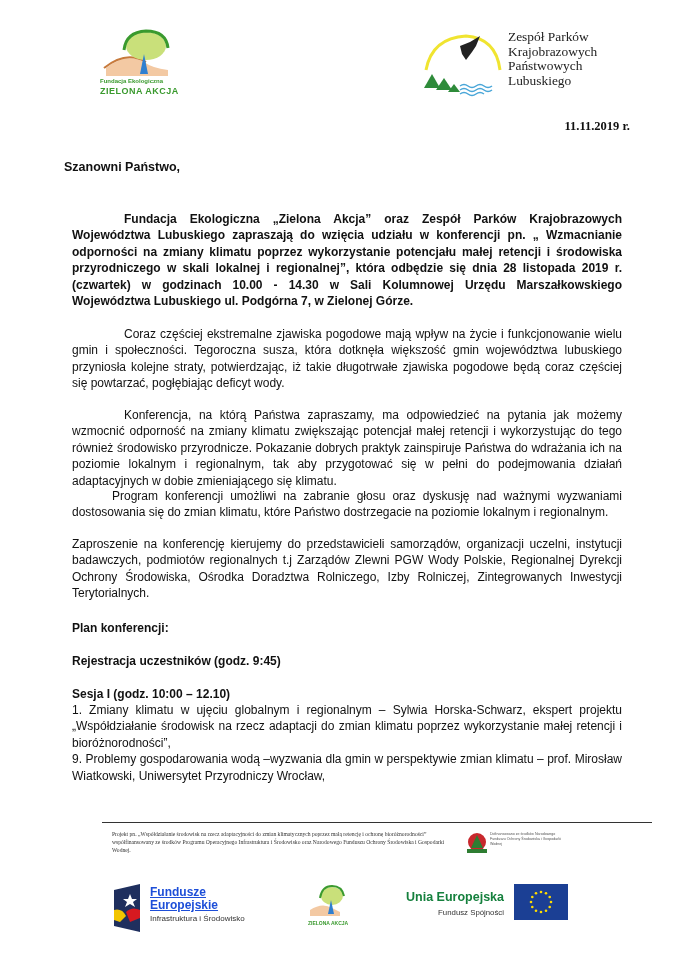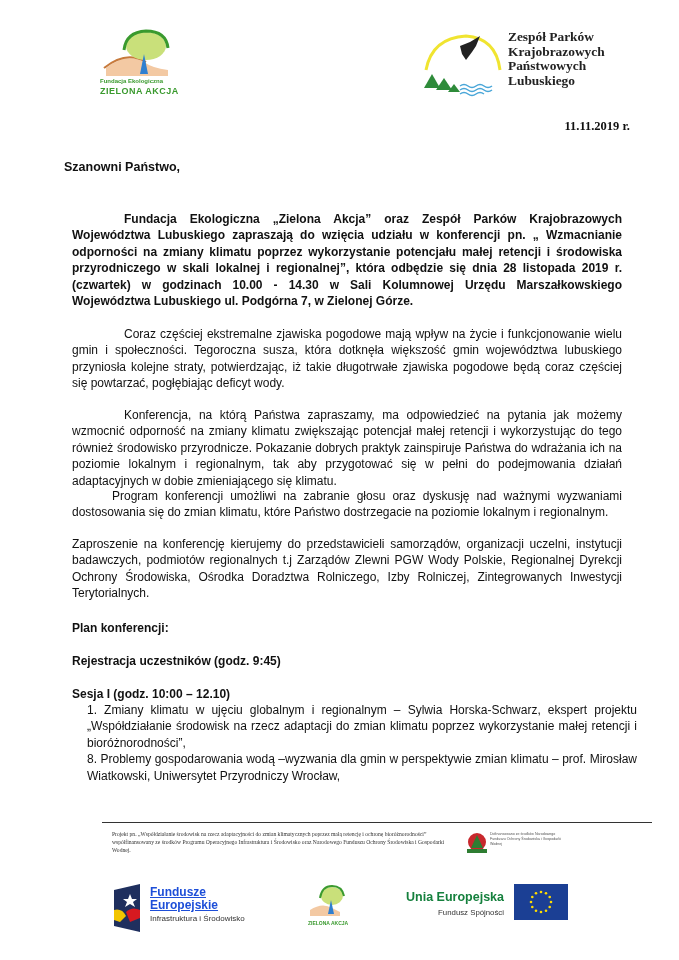--- a/index.html
+++ b/index.html
@@ -1,20 +1,20 @@
 <!DOCTYPE html>
 <html><head>
 <meta charset="utf-8">
 <style>
   html, body { margin:0; padding:0; background:#ffffff; }
   body { width:679px; height:960px; position:relative; overflow:hidden; color:#111; font-family:"Liberation Sans", sans-serif; }
   .abs { position:absolute; }
   .logo-za { left:96px; top:28px; width:90px; height:72px; }
   .logo-zpk { left:418px; top:30px; width:215px; height:75px; }
-  .zpk-text { position:absolute; left:90px; top:0px; font-family:"Liberation Serif", serif; font-weight:bold; font-size:13.4px; line-height:14.5px; color:#222; }
+  .zpk-text { position:absolute; left:90px; top:0px; font-family:"Liberation Serif", serif; font-weight:normal; font-size:13.4px; line-height:14.5px; color:#222; }
   .date { right:49px; top:119px; font-family:"Liberation Serif", serif; font-weight:bold; font-size:12.5px; }
   .body-text { left:72px; width:550px; font-size:12px; line-height:16.4px; text-align:justify; }
   .bold { font-weight:bold; }
   .indent { text-indent:52px; }
   .p { margin:0; }
   .salutation { left:64px; top:160px; font-size:12.5px; font-weight:bold; }
   .hr { left:102px; top:822px; width:550px; height:1px; background:#333; }
   .footer-note { left:112px; top:830px; width:340px; font-family:"Liberation Serif", serif; font-size:5.6px; line-height:8.2px; color:#333; }
   .nfos { left:466px; top:830px; width:100px; height:36px; }
   .nfos-text { position:absolute; left:24px; top:2px; font-size:3.6px; line-height:5px; color:#555; width:72px; }
@@ -69,23 +69,23 @@
 
 <p class="abs body-text indent p" style="top:326px;">Coraz częściej ekstremalne zjawiska pogodowe mają wpływ na życie i funkcjonowanie wielu gmin i społeczności. Tegoroczna susza, która dotknęła większość gmin województwa lubuskiego przyniosła kolejne straty, potwierdzając, iż takie długotrwałe zjawiska pogodowe będą coraz częściej się powtarzać, pogłębiając deficyt wody.</p>
 <p class="abs body-text indent p" style="top:407px;">Konferencja, na którą Państwa zapraszamy, ma odpowiedzieć na pytania jak możemy wzmocnić odporność na zmiany klimatu zwiększając potencjał małej retencji i wykorzystując do tego również środowisko przyrodnicze. Pokazanie dobrych praktyk zainspiruje Państwa do wdrażania ich na poziomie lokalnym i regionalnym, tak aby przygotować się w pełni do podejmowania działań adaptacyjnych w dobie zmieniającego się klimatu.</p>
 <p class="abs body-text p" style="top:488px;text-indent:40px;">Program konferencji umożliwi na zabranie głosu oraz dyskusję nad ważnymi wyzwaniami dostosowania się do zmian klimatu, które Państwo dostrzegacie na poziomie lokalnym i regionalnym.</p>
 <p class="abs body-text p" style="top:536px;">Zaproszenie na konferencję kierujemy do przedstawicieli samorządów, organizacji uczelni, instytucji badawczych, podmiotów regionalnych t.j Zarządów Zlewni PGW Wody Polskie, Regionalnej Dyrekcji Ochrony Środowiska, Ośrodka Doradztwa Rolniczego, Izby Rolniczej, Zintegrowanych Inwestycji Terytorialnych.</p>
 
 <div class="abs body-text bold" style="top:620px;">Plan konferencji:</div>
 <div class="abs body-text bold" style="top:653px;">Rejestracja uczestników (godz. 9:45)</div>
 <div class="abs body-text bold" style="top:686px;">Sesja I (godz. 10:00 – 12.10)</div>
 
-<div class="abs body-text" style="top:702px;margin-left:15px;">
+<div class="abs body-text" style="top:702px;">
   <p class="p">1. Zmiany klimatu w ujęciu globalnym i regionalnym – Sylwia Horska-Schwarz, ekspert projektu „Współdziałanie środowisk na rzecz adaptacji do zmian klimatu poprzez wykorzystanie małej retencji i bioróżnorodności”,</p>
-  <p class="p">8. Problemy gospodarowania wodą –wyzwania dla gmin w perspektywie zmian klimatu – prof. Mirosław Wiatkowski, Uniwersytet Przyrodniczy Wrocław,</p>
+  <p class="p">9. Problemy gospodarowania wodą –wyzwania dla gmin w perspektywie zmian klimatu – prof. Mirosław Wiatkowski, Uniwersytet Przyrodniczy Wrocław,</p>
 </div>
 
 <div class="abs hr"></div>
 <div class="abs footer-note">Projekt pn. „Współdziałanie środowisk na rzecz adaptacyjności do zmian klimatycznych poprzez małą retencję i ochronę bioróżnorodności” współfinansowany ze środków Programu Operacyjnego Infrastruktura i Środowisko oraz Narodowego Funduszu Ochrony Środowiska i Gospodarki Wodnej.</div>
 
 <div class="abs nfos">
   <svg width="22" height="24" viewBox="0 0 22 24" style="position:absolute;left:0;top:2px;">
     <circle cx="11" cy="10" r="9" fill="#c8282d"></circle>
     <polygon points="11,3 17,16 5,16" fill="#2e7d32"></polygon>
     <rect x="1" y="17" width="20" height="4" fill="#2e7d32"></rect>

